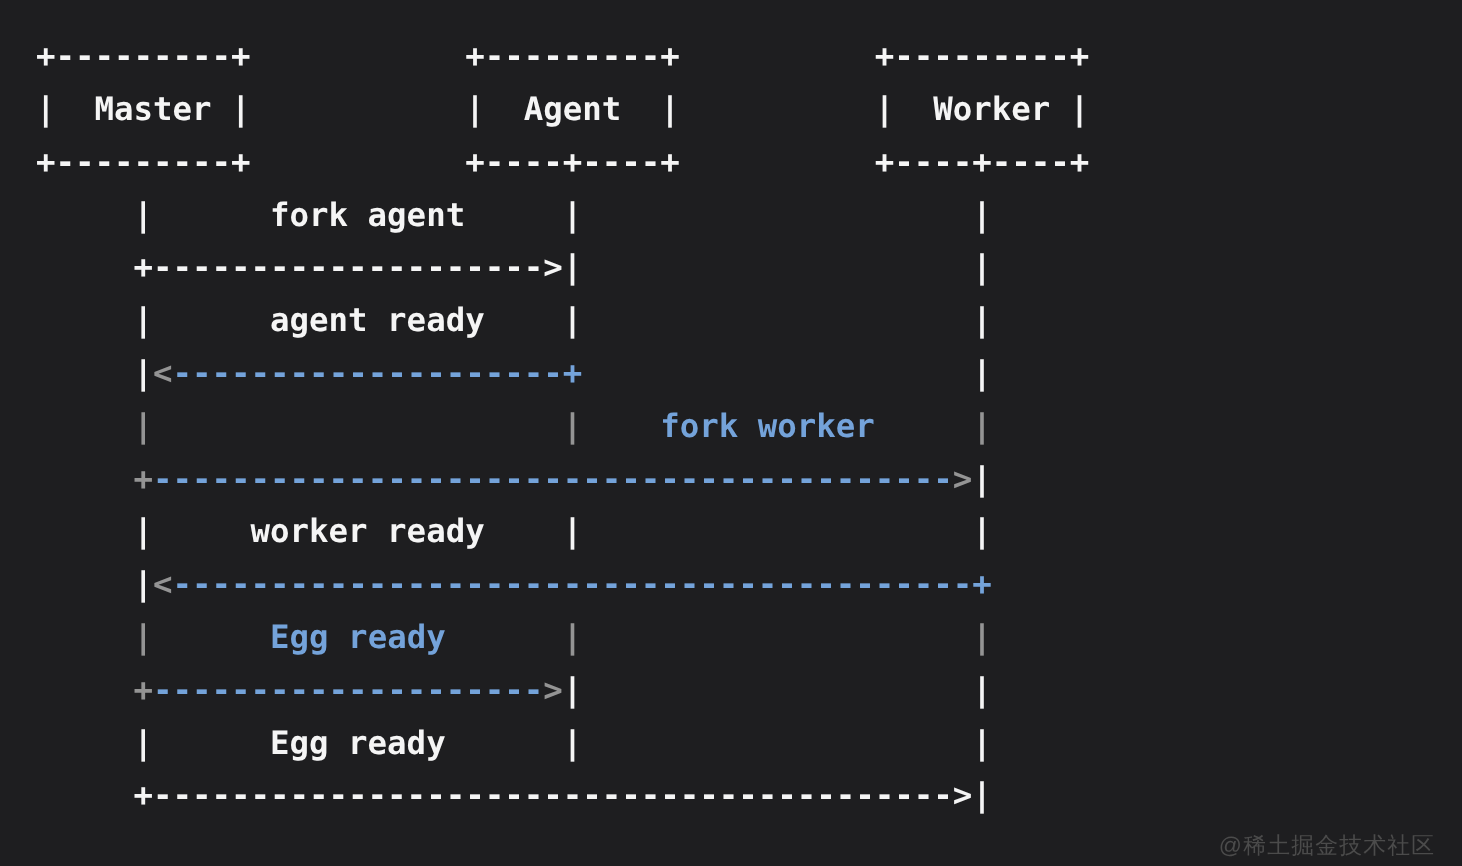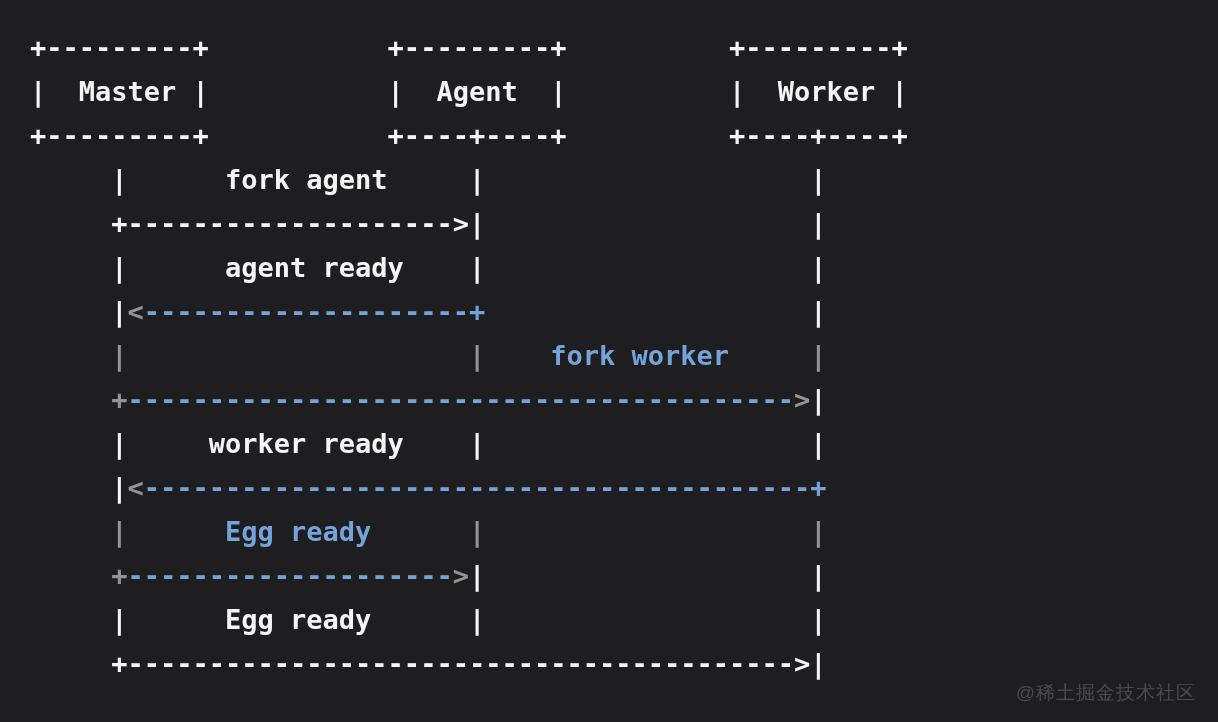--- a/index.html
+++ b/index.html
@@ -14,21 +14,21 @@
     position:absolute;left:30px;top:26px;margin:0;
     font-family:"DejaVu Sans Mono","Liberation Mono",monospace;
     font-weight:700;font-size:27px;line-height:44px;
     color:var(--cw);white-space:pre;
   }
   .row{height:44px;white-space:pre;}
   .c-w{color:var(--cw);}
   .c-g{color:var(--cg);}
   .c-b{color:var(--cb);}
   .watermark{
-    position:absolute;right:22px;bottom:16px;
+    position:absolute;right:22px;bottom:4px;
     font-family:"Liberation Sans",sans-serif;
     font-size:19px;color:var(--cwm);letter-spacing:1px;
   }
 </style>
 </head>
 <body style="background: rgb(30, 30, 32);">
 
 <pre id="diagram"><div class="row"><span class="c-w">+---------+           +---------+          +---------+</span></div><div class="row"><span class="c-w">|  Master |           |  Agent  |          |  Worker |</span></div><div class="row"><span class="c-w">+---------+           +----+----+          +----+----+</span></div><div class="row"><span class="c-w">     |      fork agent     |                    |</span></div><div class="row"><span class="c-w">     +--------------------&gt;|                    |</span></div><div class="row"><span class="c-w">     |      agent ready    |                    |</span></div><div class="row"><span class="c-w">     |</span><span class="c-g">&lt;</span><span class="c-b">--------------------+</span><span class="c-w">                    |</span></div><div class="row"><span class="c-g">     |                     |    </span><span class="c-b">fork worker</span><span class="c-g">     |</span></div><div class="row"><span class="c-w">     </span><span class="c-g">+</span><span class="c-b">-----------------------------------------</span><span class="c-g">&gt;</span><span class="c-w">|</span></div><div class="row"><span class="c-w">     |     worker ready    |                    |</span></div><div class="row"><span class="c-w">     |</span><span class="c-g">&lt;</span><span class="c-b">-----------------------------------------+</span></div><div class="row"><span class="c-g">     |      </span><span class="c-b">Egg ready</span><span class="c-g">      |                    |</span></div><div class="row"><span class="c-w">     </span><span class="c-g">+</span><span class="c-b">--------------------</span><span class="c-g">&gt;</span><span class="c-w">|                    |</span></div><div class="row"><span class="c-w">     |      Egg ready      |                    |</span></div><div class="row"><span class="c-w">     +-----------------------------------------&gt;|</span></div></pre>
 
 <div class="watermark">@稀土掘金技术社区</div>

